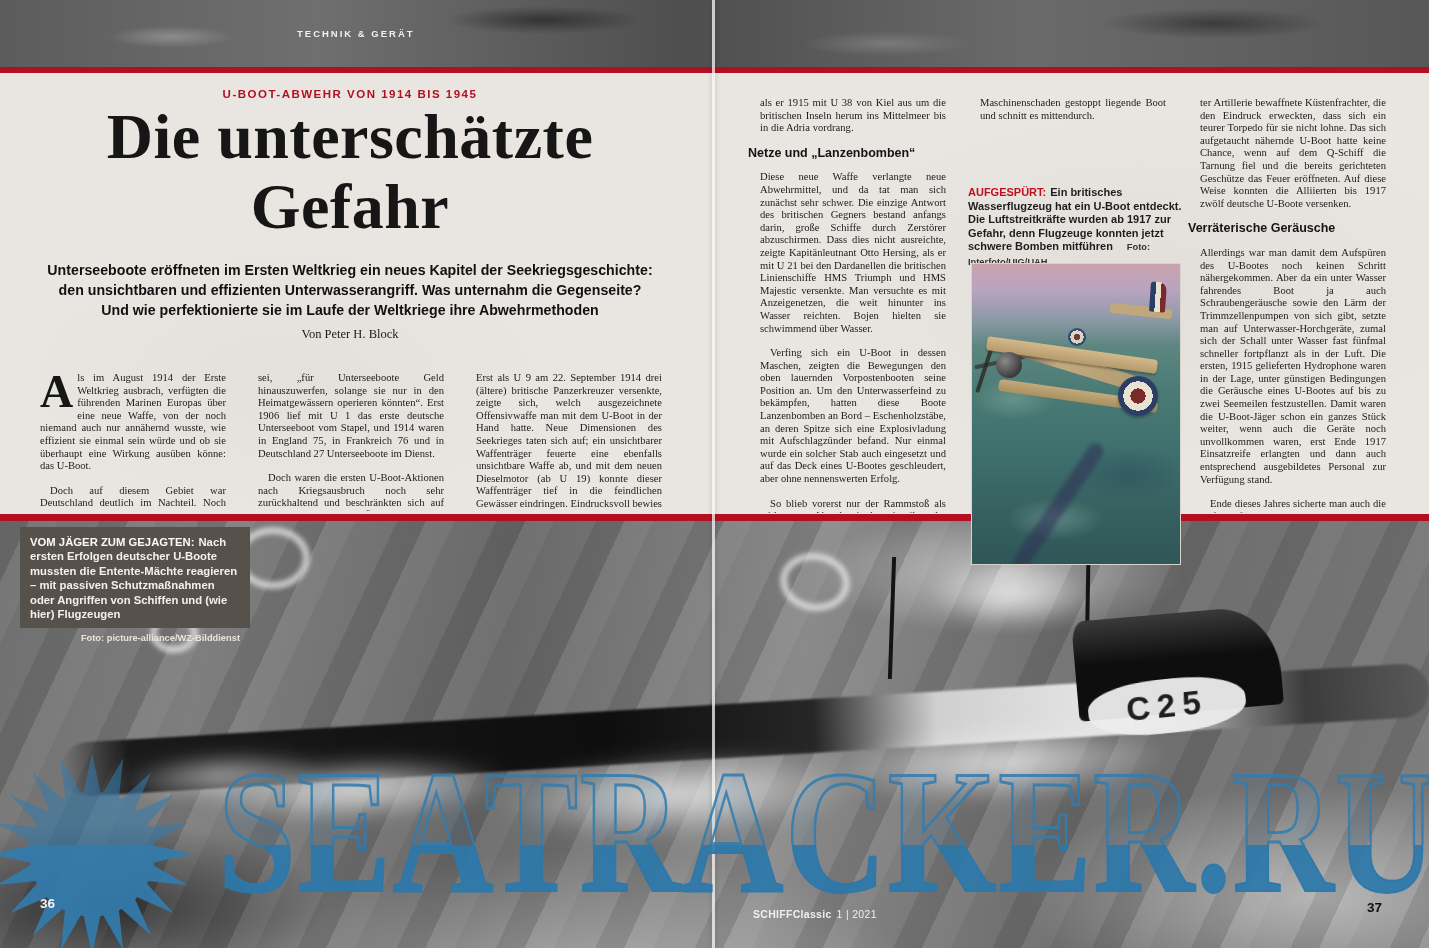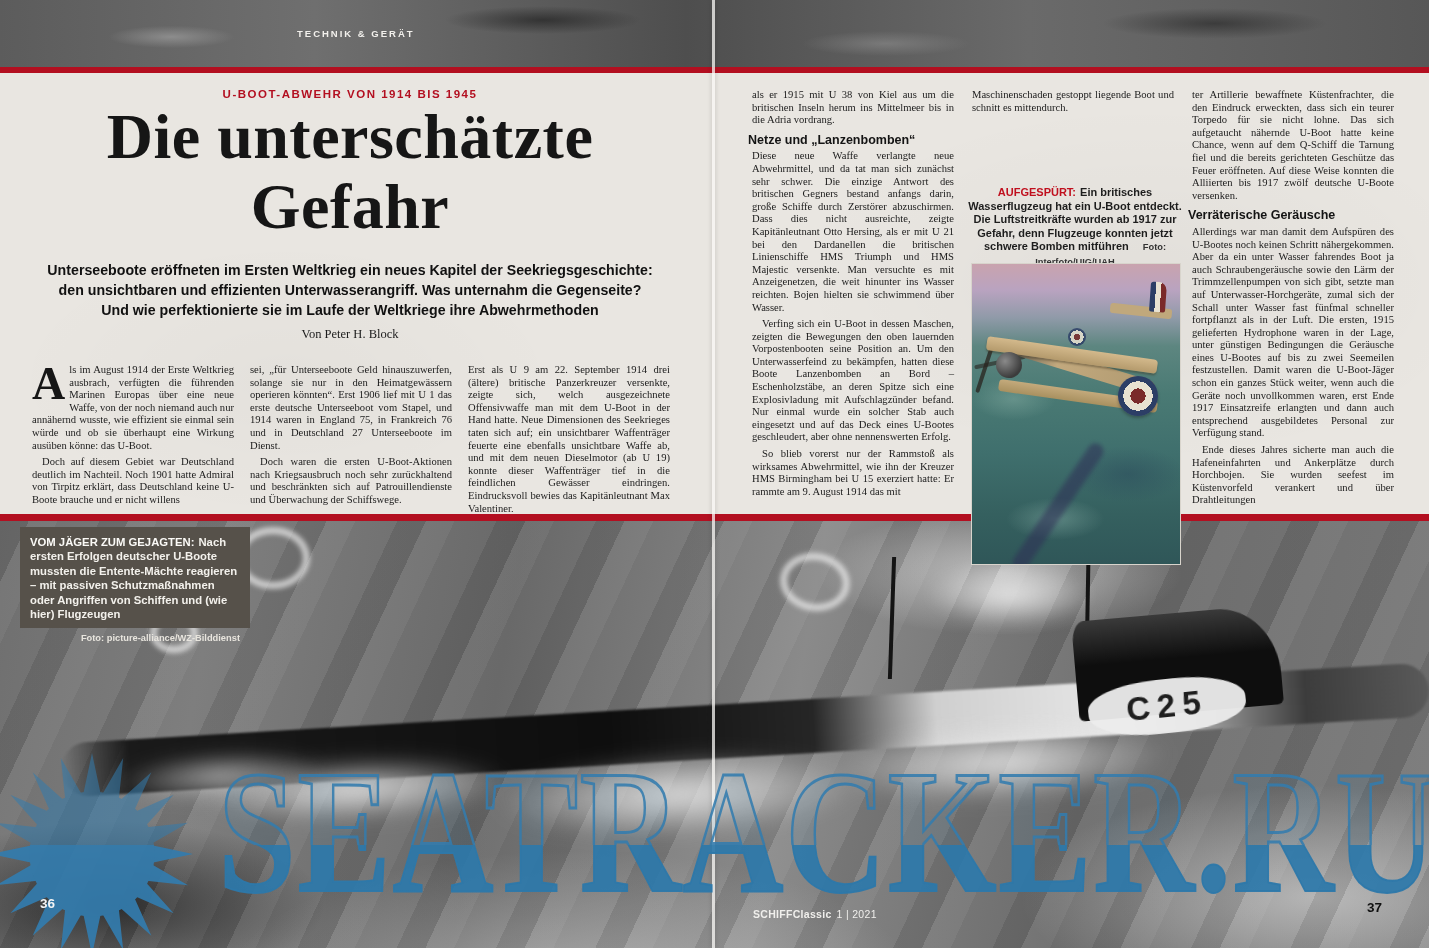--- a/index.html
+++ b/index.html
@@ -46,36 +46,36 @@
     font-family:"Liberation Sans", sans-serif; font-weight:bold; font-size:14.2px; line-height:20px; color:#111;
   }
   .byline { position:absolute; left:0; top:327px; width:700px; text-align:center; font-size:12.5px; }
 
   
   .col { position:absolute; text-align:justify; font-size:10.6px; line-height:12.6px; overflow:hidden; }
   .lcol { top:360px; width:210px; height:152px; }
   #lcol1 { left:28px; } #lcol2 { left:246px; } #lcol3 { left:464px; }
   .rcol { top:85px; width:210px; height:428px; }
   #rcol1 { left:748px; } #rcol2 { left:968px; } #rcol3 { left:1188px; }
-  .col p { margin:4px; }
+  .col p { margin:12px; }
   .col p.indent { text-indent:10px; }
   .col h3 {
     margin:7px 0 4px; font-family:"Liberation Sans", sans-serif; font-weight:bold;
     font-size:12.5px; text-align:left; color:#141414;
   }
   .dropcap {
     float:left; font-family:"Liberation Serif", serif; font-weight:bold;
     font-size:46px; line-height:36px; padding:2px 4px 0 0; color:#161616;
   }
 
   
   .plane-caption {
     position:absolute; left:968px; top:186px; width:214px;
     font-family:"Liberation Sans", sans-serif; font-weight:bold; font-size:11px; line-height:13.5px;
-    color:#1d1d1d; text-align:center;
+    color:#1d1d1d; text-align:left;
   }
   .cap-lead { color:#c00f1e; margin-right:4px; }
   .cap-credit { font-size:9.3px; margin-left:14px; color:#333; }
   .plane-figure {
     position:absolute; left:971px; top:263px; width:210px; height:302px; z-index:5;
     border:1px solid #d8d4cc; box-sizing:border-box; overflow:hidden;
     background:
       radial-gradient(ellipse 60px 30px at 20% 45%, rgba(130,170,160,.5), transparent 70%),
       radial-gradient(ellipse 80px 40px at 75% 70%, rgba(40,70,90,.45), transparent 70%),
       radial-gradient(ellipse 70px 30px at 40% 85%, rgba(150,190,180,.4), transparent 70%),

